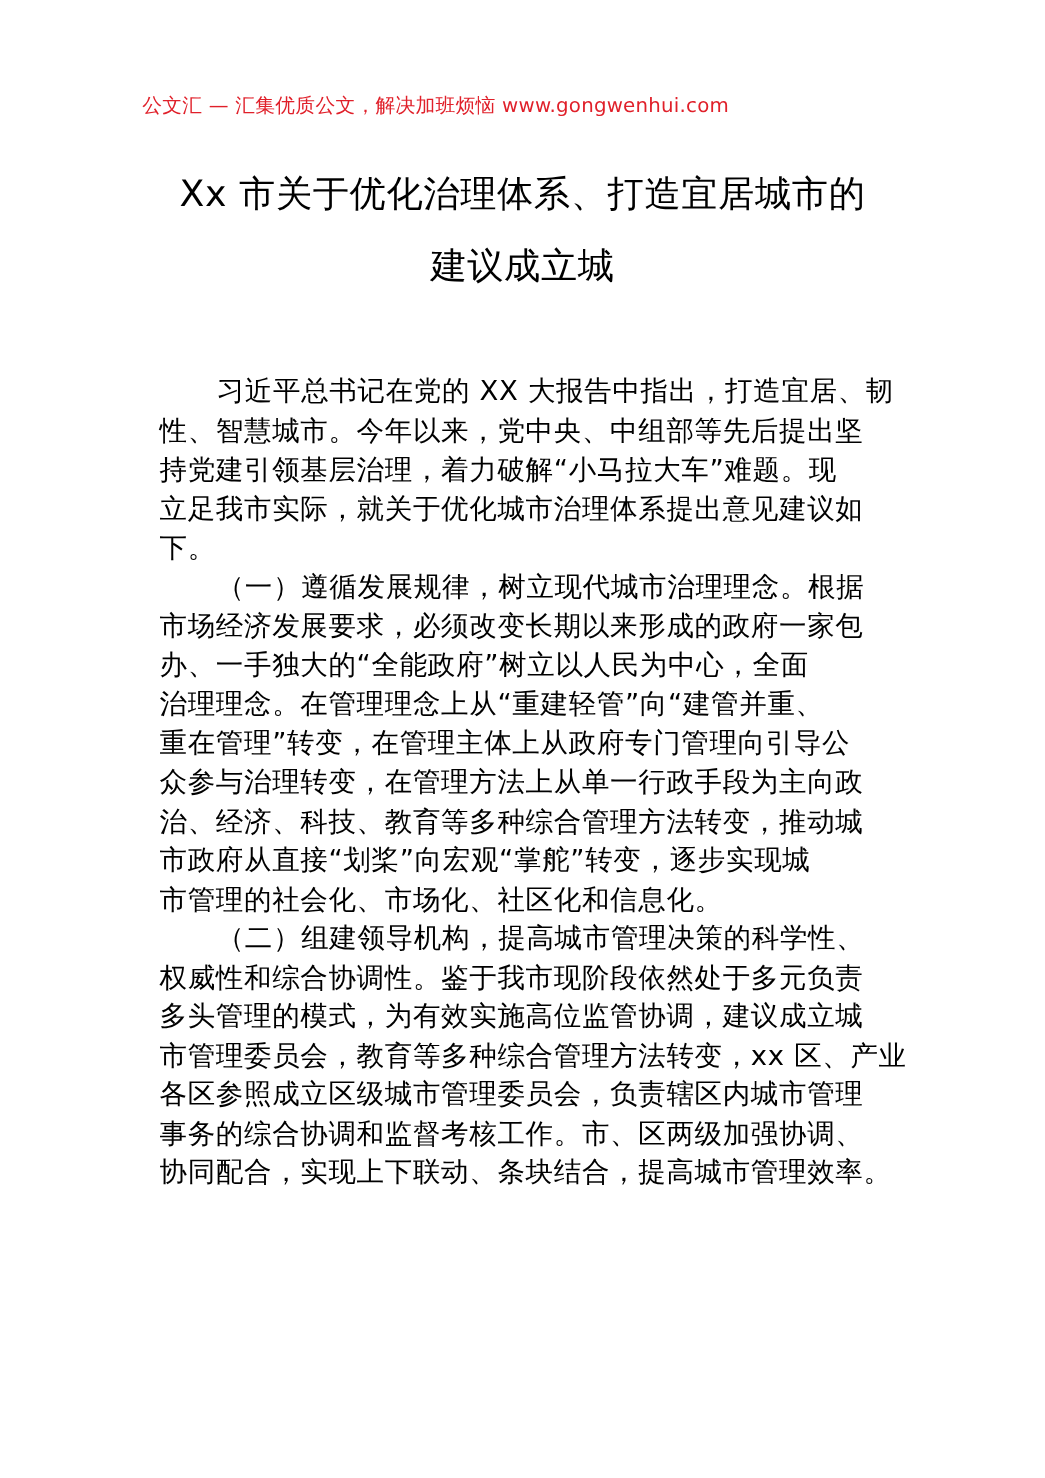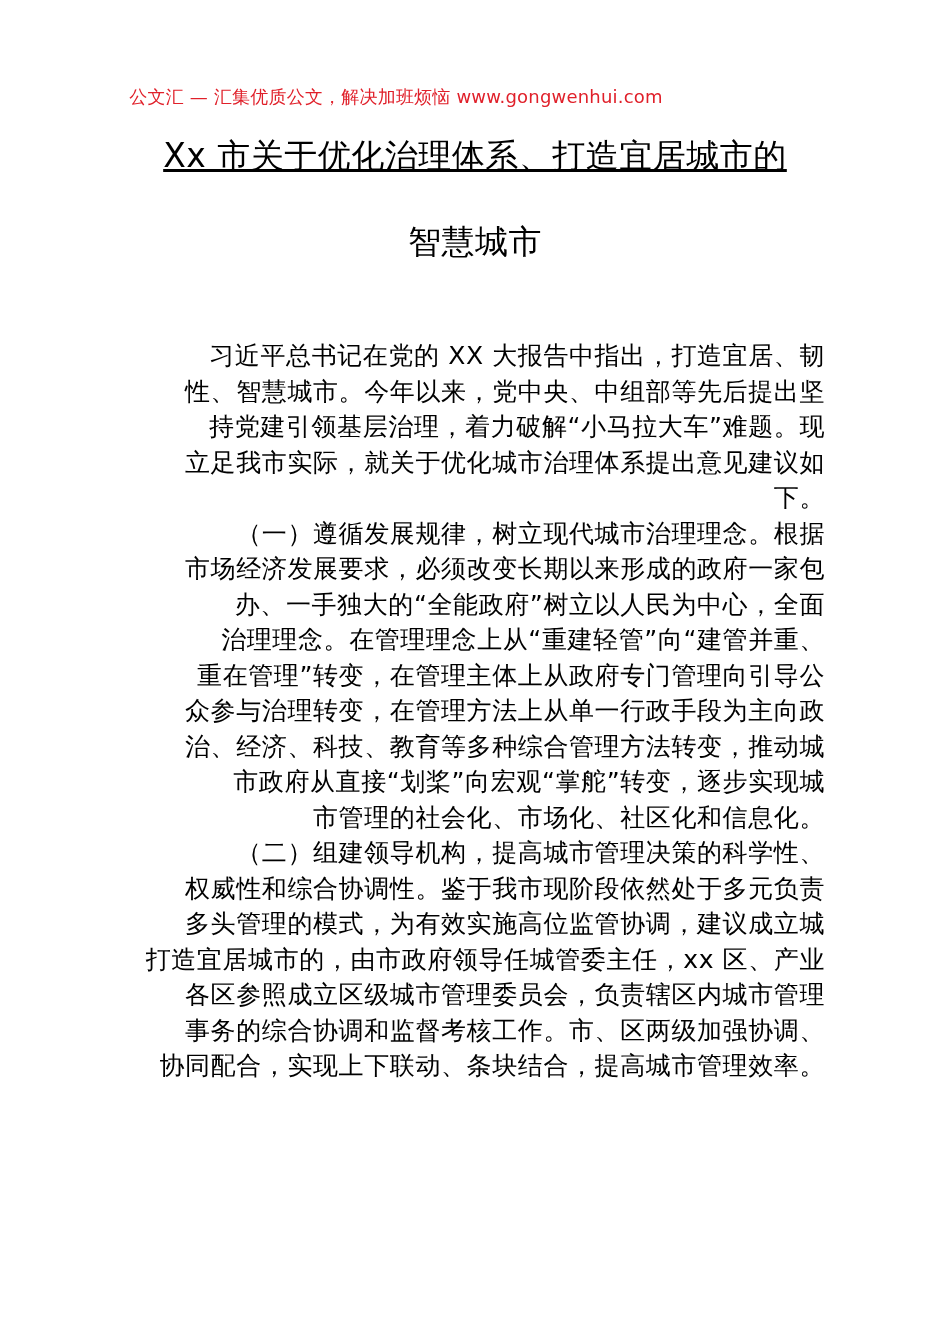--- a/index.html
+++ b/index.html
@@ -29,61 +29,60 @@
     }
     .title {
       position: absolute;
       left: 0;
       width: 950px;
       text-align: center;
       font-size: 33px;
       line-height: 40px;
       letter-spacing: 0.5px;
     }
-    .title.l1 { top: 136px; text-decoration: underline; }
+    .title.l1 { top: 156px; }
     .title.l2 { top: 222px; }
     .body-text {
       position: absolute;
       left: 145px;
       top: 338px;
       width: 680px;
-      text-align: right;
     }
     .line {
       height: 35.5px;
       line-height: 35.5px;
       font-size: 25px;
       white-space: nowrap;
       letter-spacing: 0.6px;
     }
     .line.indent { padding-left: 52px; }
   </style>
 </head>
 <body>
 
 <div class="header-banner">公文汇 — 汇集优质公文，解决加班烦恼 www.gongwenhui.com</div>
 
 <div class="title l1">Xx 市关于优化治理体系、打造宜居城市的</div>
-<div class="title l2">智慧城市</div>
+<div class="title l2">建议成立城</div>
 
 <div class="body-text">
   <div class="line indent">习近平总书记在党的 XX 大报告中指出，打造宜居、韧</div>
   <div class="line">性、智慧城市。今年以来，党中央、中组部等先后提出坚</div>
   <div class="line">持党建引领基层治理，着力破解“小马拉大车”难题。现</div>
   <div class="line">立足我市实际，就关于优化城市治理体系提出意见建议如</div>
   <div class="line">下。</div>
   <div class="line indent">（一）遵循发展规律，树立现代城市治理理念。根据</div>
   <div class="line">市场经济发展要求，必须改变长期以来形成的政府一家包</div>
   <div class="line">办、一手独大的“全能政府”树立以人民为中心，全面</div>
   <div class="line">治理理念。在管理理念上从“重建轻管”向“建管并重、</div>
   <div class="line">重在管理”转变，在管理主体上从政府专门管理向引导公</div>
   <div class="line">众参与治理转变，在管理方法上从单一行政手段为主向政</div>
   <div class="line">治、经济、科技、教育等多种综合管理方法转变，推动城</div>
   <div class="line">市政府从直接“划桨”向宏观“掌舵”转变，逐步实现城</div>
   <div class="line">市管理的社会化、市场化、社区化和信息化。</div>
   <div class="line indent">（二）组建领导机构，提高城市管理决策的科学性、</div>
   <div class="line">权威性和综合协调性。鉴于我市现阶段依然处于多元负责</div>
   <div class="line">多头管理的模式，为有效实施高位监管协调，建议成立城</div>
-  <div class="line">打造宜居城市的，由市政府领导任城管委主任，xx 区、产业</div>
+  <div class="line">市管理委员会，教育等多种综合管理方法转变，xx 区、产业</div>
   <div class="line">各区参照成立区级城市管理委员会，负责辖区内城市管理</div>
   <div class="line">事务的综合协调和监督考核工作。市、区两级加强协调、</div>
   <div class="line">协同配合，实现上下联动、条块结合，提高城市管理效率。</div>
 </div>
 
 </body></html>

